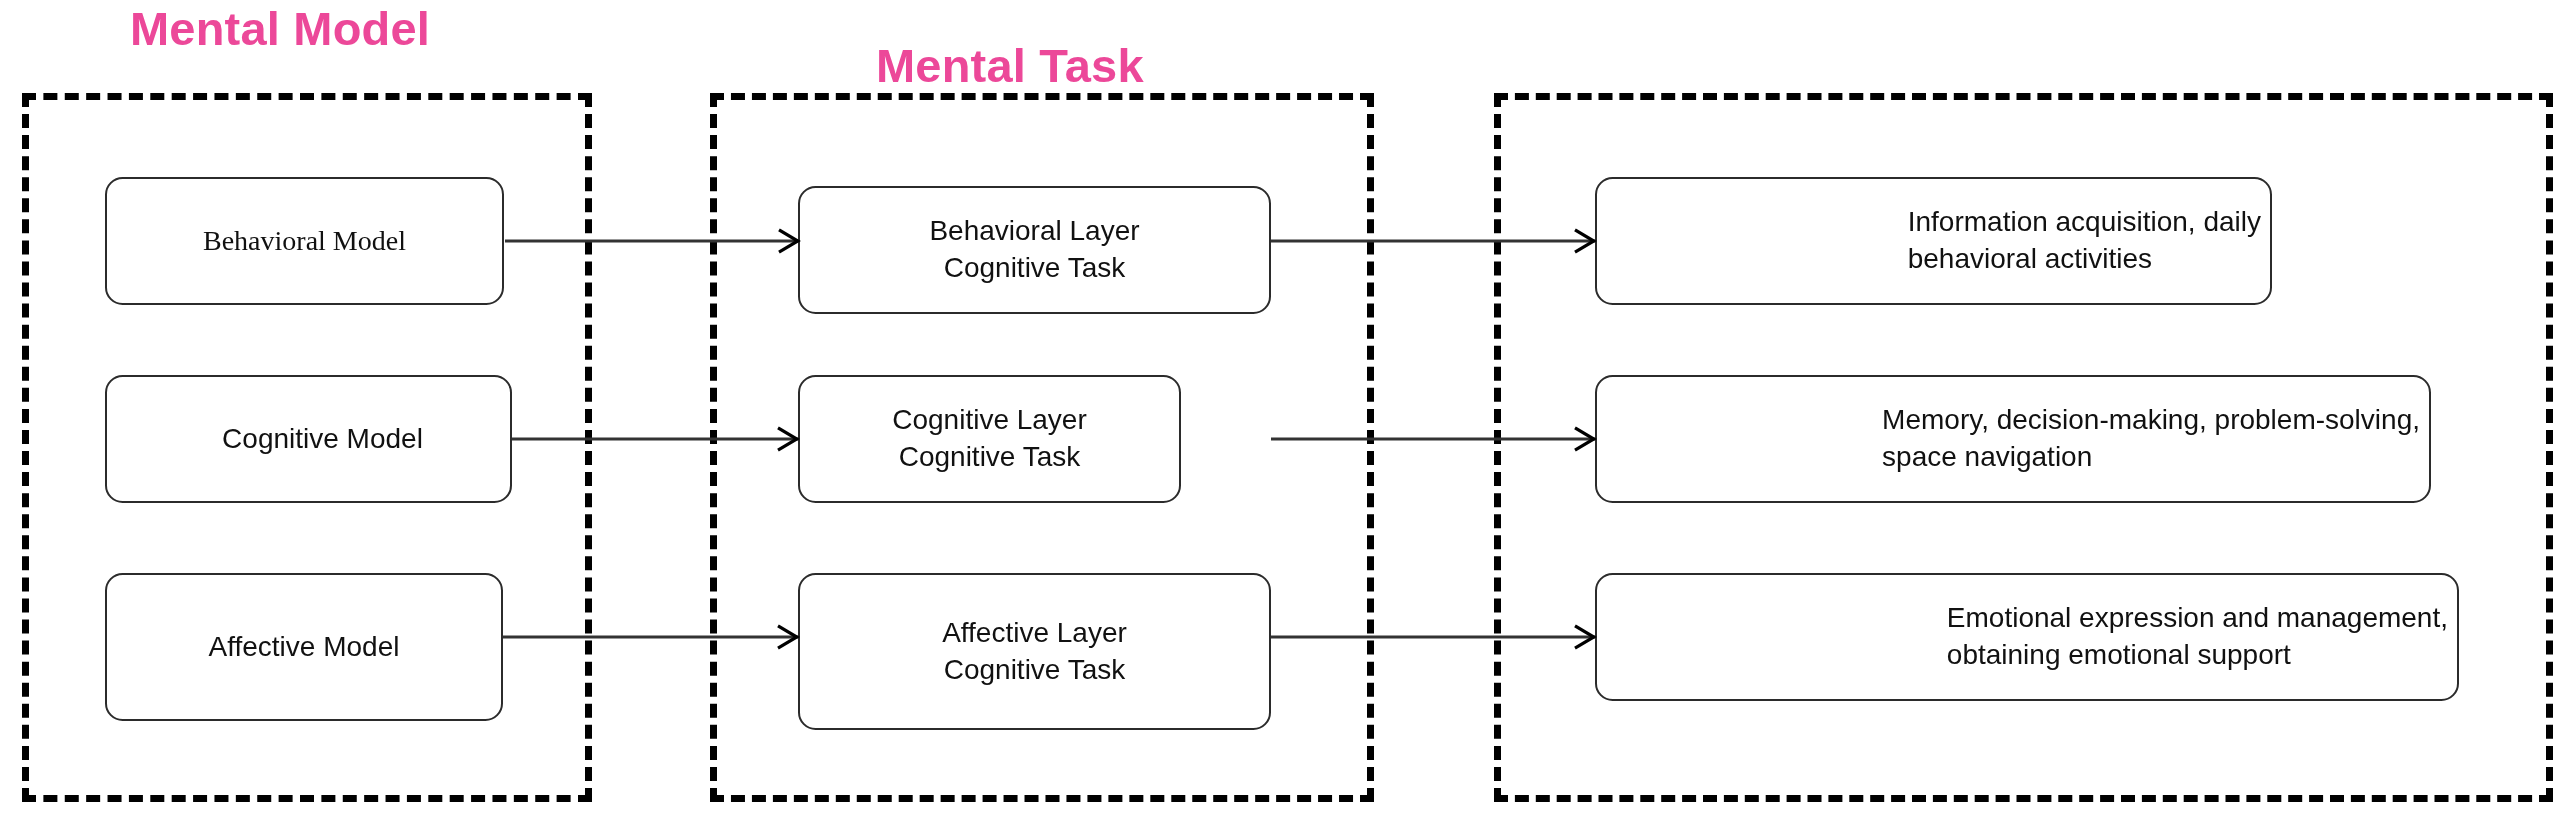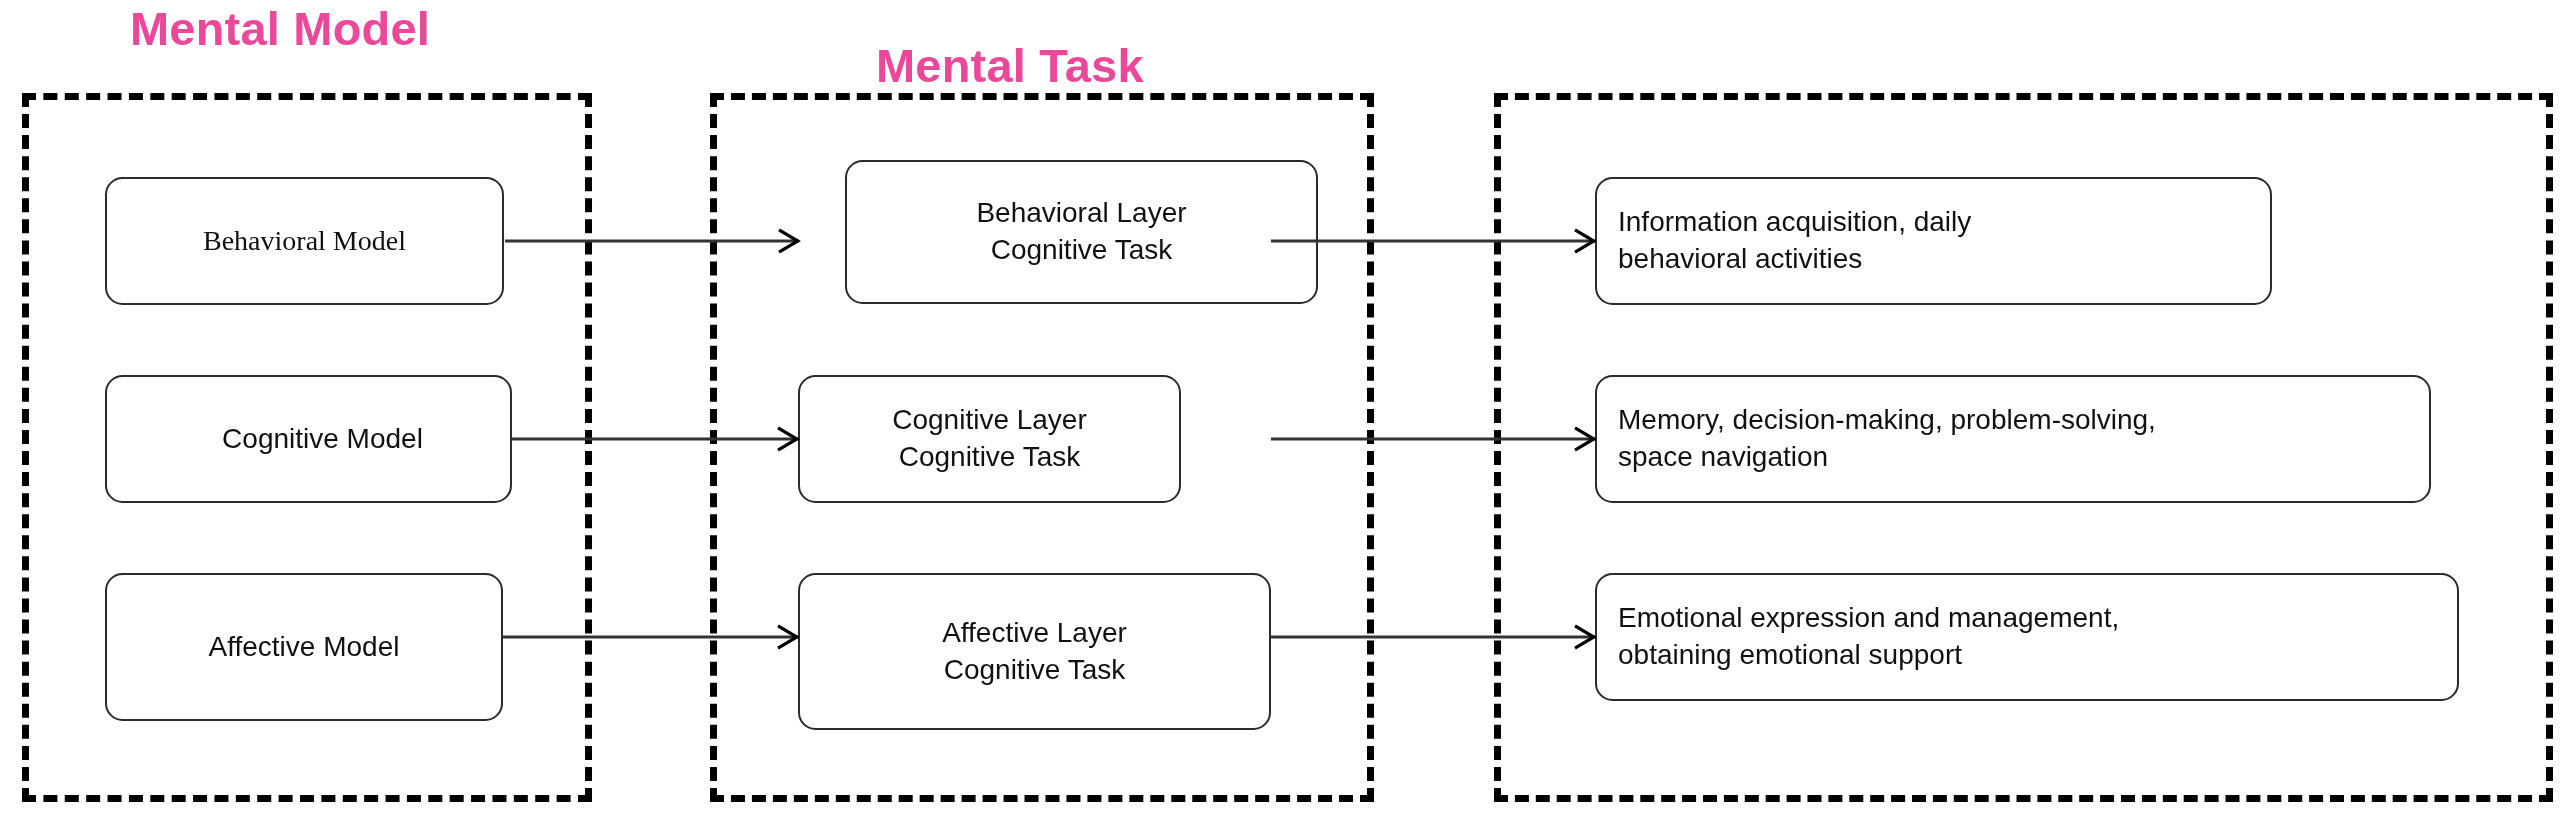--- a/index.html
+++ b/index.html
@@ -50,24 +50,24 @@
     align-items: center;
     color: #111111;
     font-size: 28px;
     line-height: 1.32;
   }
   .node.center {
     justify-content: center;
     text-align: center;
   }
   .node.left {
-    justify-content: flex-start;
+    justify-content: flex-end;
     text-align: left;
     padding-left: 21px;
-    padding-right: 25px;
+    padding-right: 9px;
   }
   .node-label {
     display: block;
     white-space: pre-line;
   }
 
   
   .connector {
     position: absolute;
     height: 32px;
@@ -88,21 +88,21 @@
   <div class="col-title" id="title-0" style="left: 130px; top: 4.8px;">Mental Model</div>
   <div class="col-title" id="title-1" style="left: 876px; top: 4.8px; margin-top: 37px;">Mental Task</div>
 
   <div class="group-box" id="group-0" style="left: 22.4px; top: 93px; width: 570px; height: 709px;"></div>
   <div class="group-box" id="group-1" style="left: 710px; top: 93px; width: 664px; height: 709px;"></div>
   <div class="group-box" id="group-2" style="left: 1494px; top: 93px; width: 1059px; height: 709px;"></div>
 
   <div class="node center" id="node-0-model" style="left: 105px; top: 177px; width: 399px; height: 128px; font-family: Liberation Serif, serif;">
     <span class="node-label">Behavioral Model</span>
   </div>
-  <div class="node center" id="node-0-task" style="left: 798px; top: 160px; width: 473px; height: 144px; margin-left: 47px;">
+  <div class="node center" id="node-0-task" style="left: 798px; top: 186px; width: 473px; height: 128px;">
     <span class="node-label">Behavioral Layer
 Cognitive Task</span>
   </div>
   <div class="node left" id="node-0-outcome" style="left: 1595px; top: 177px; width: 677px; height: 128px;">
     <span class="node-label">Information acquisition, daily
 behavioral activities</span>
   </div>
   <div class="connector" id="conn-0-0" style="left: 505px; top: 225px; width: 294px;">
     <svg viewBox="0 0 100 40" preserveAspectRatio="none">
       <line x1="0" y1="20" x2="100" y2="20" stroke="#333333" stroke-width="3" vector-effect="non-scaling-stroke"></line>

